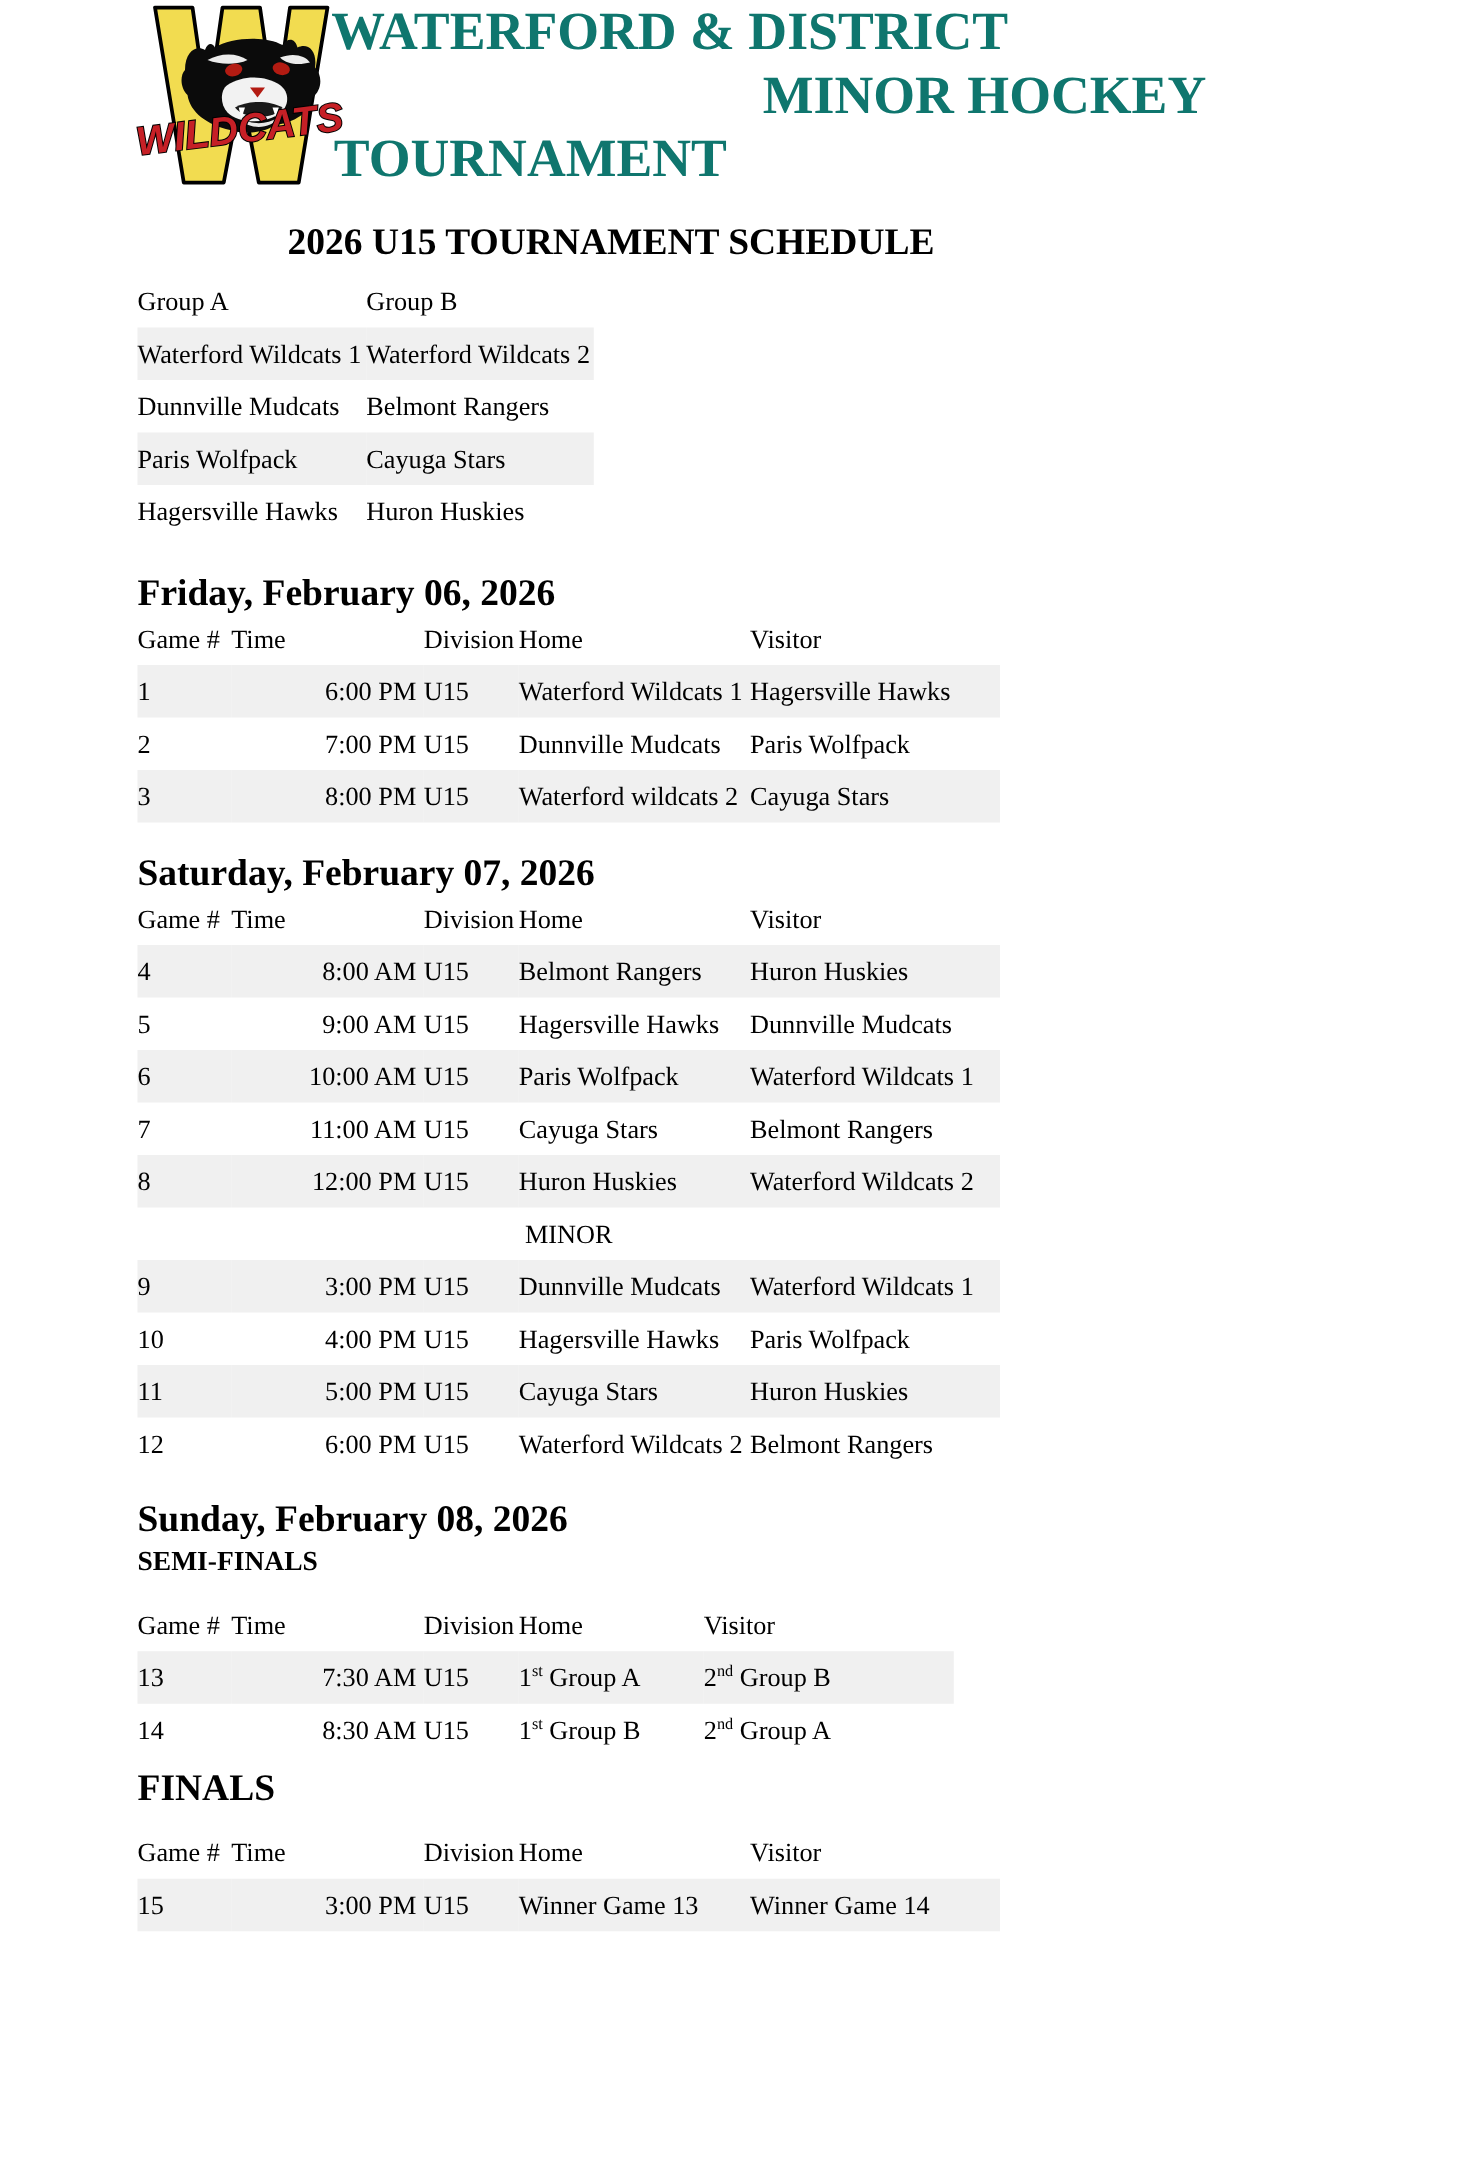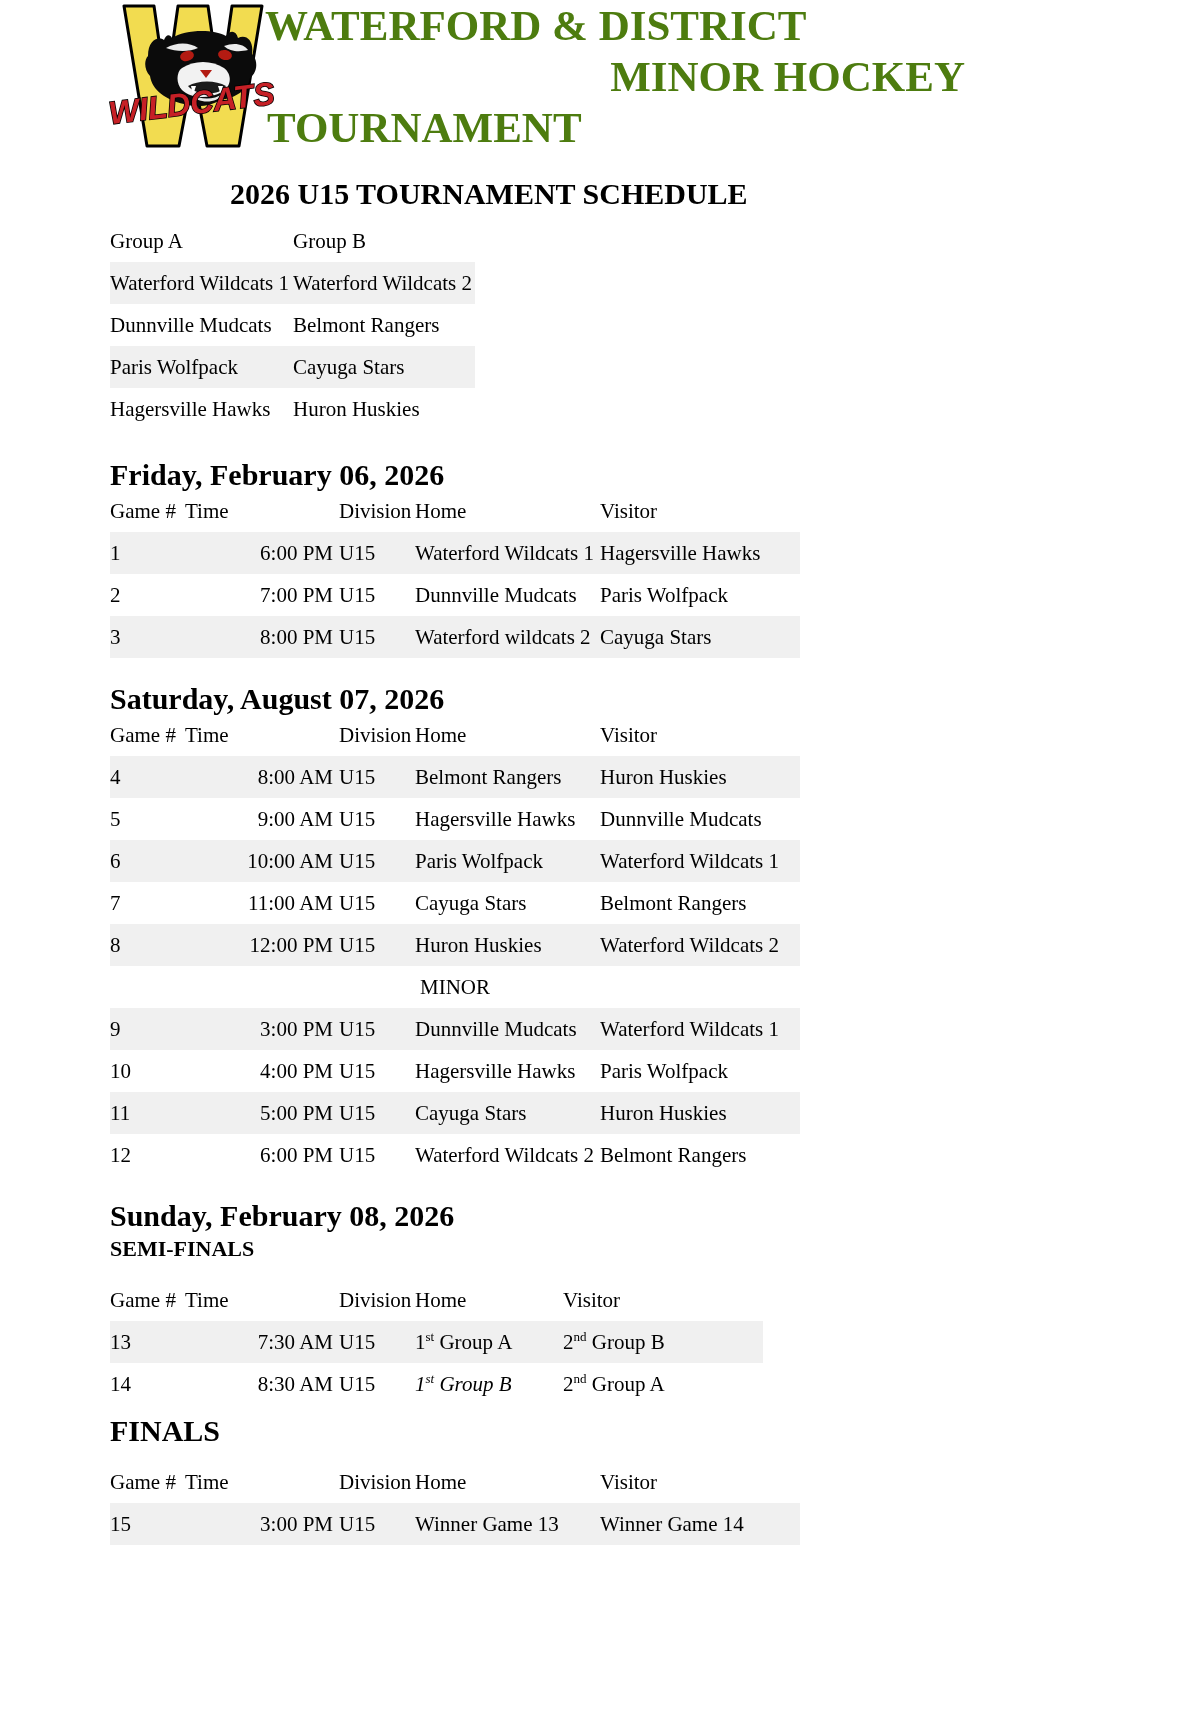--- a/index.html
+++ b/index.html
@@ -43,21 +43,21 @@
 
   .org-title {
     position: absolute;
     left: 265px;
     top: 4px;
     width: 700px;
     font-weight: bold;
     font-size: 43px;
     line-height: 51px;
     letter-spacing: 0px;
-    color: #4d7c0f;
+    color: #0f766e;
   }
   .org-title .line2 { padding-left: 2px; text-align: right; }
   .org-title .line3 { padding-left: 2px; }
 
   .doc-title {
     position: absolute;
     left: 230px;
     top: 176px;
     font-weight: bold;
     font-size: 30px;
@@ -250,21 +250,21 @@
       <tr class="shade">
         <td class="col-game">3</td>
         <td class="col-time">8:00 PM</td>
         <td class="col-div">U15</td>
         <td class="col-home">Waterford wildcats 2</td>
         <td class="col-vis">Cayuga Stars</td>
       </tr>
     </tbody>
   </table>
 
-  <div class="day-heading" style="top:667px;">Saturday, August 07, 2026</div>
+  <div class="day-heading" style="top:667px;">Saturday, February 07, 2026</div>
 
   <table class="sched" style="top:714px;">
     <thead>
       <tr>
         <th class="col-game">Game #</th>
         <th class="col-time">Time</th>
         <th class="col-div">Division</th>
         <th class="col-home">Home</th>
         <th class="col-vis">Visitor</th>
       </tr>
@@ -357,21 +357,21 @@
         <td class="col-game">13</td>
         <td class="col-time">7:30 AM</td>
         <td class="col-div">U15</td>
         <td class="col-home" style="width:148px;"><span>1</span><sup>st</sup><span> Group A</span></td>
         <td class="col-vis"><span>2</span><sup>nd</sup><span> Group B</span></td>
       </tr>
       <tr>
         <td class="col-game">14</td>
         <td class="col-time">8:30 AM</td>
         <td class="col-div">U15</td>
-        <td class="col-home" style="width:148px;font-style:italic;"><span>1</span><sup>st</sup><span> Group B</span></td>
+        <td class="col-home" style="width:148px;"><span>1</span><sup>st</sup><span> Group B</span></td>
         <td class="col-vis"><span>2</span><sup>nd</sup><span> Group A</span></td>
       </tr>
     </tbody>
   </table>
 
   <div class="round-heading" style="top:1414px; font-size:30px;">FINALS</div>
 
   <table class="sched" style="top:1461px;">
     <thead>
       <tr>

